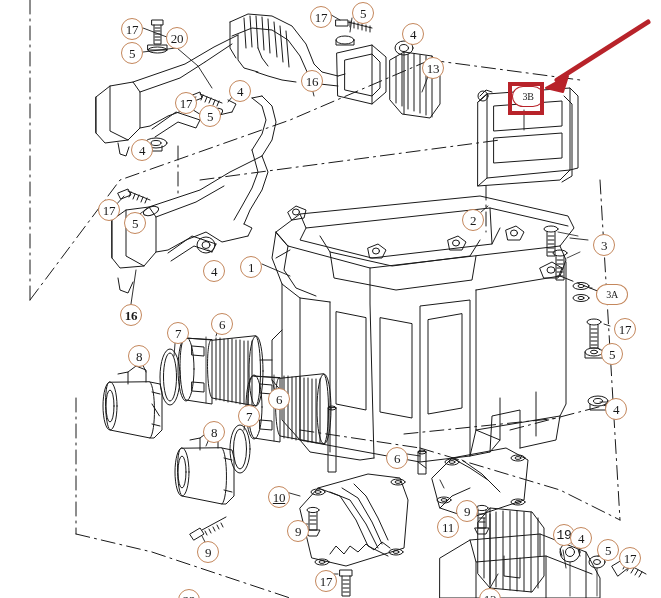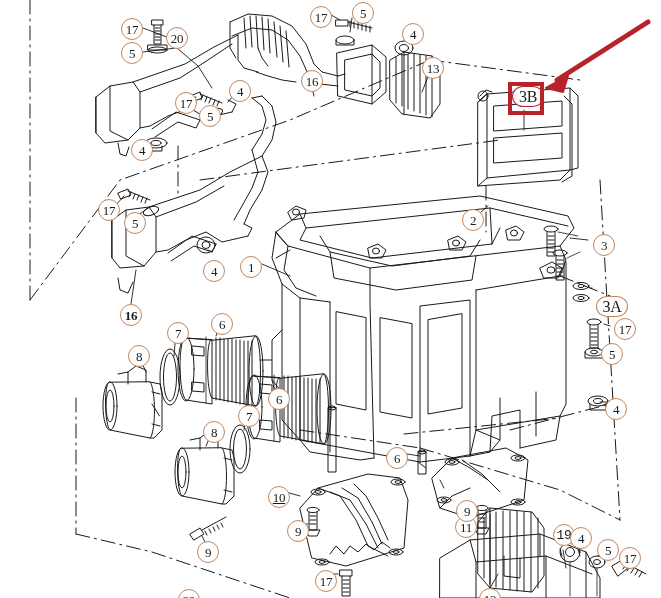--- a/index.html
+++ b/index.html
@@ -25,21 +25,21 @@
     line-height:1;
     letter-spacing:-0.3px;
     text-align:center;
     white-space:nowrap;
     user-select:none;
   }
   .callout.round{
     width:22px;height:22px;border-radius:50%;
   }
   .callout.oval{
-    width:32px;height:21px;border-radius:11px/10.5px;font-size:16px;
+    width:32px;height:21px;border-radius:11px/10.5px;font-size:10px;
   }
   .callout.highlight{
     border-color:#b8232a;
   }
 
   
   .redbox{
     position:absolute;
     border:4px solid #b8232a;
     box-sizing:border-box;
@@ -521,34 +521,34 @@
       <div class="callout round" style="left: 199px; top: 105px;">5</div>
       <div class="callout round" style="left: 131px; top: 139px;">4</div>
       <div class="callout oval highlight" style="left: 512px; top: 86px;">3B</div>
       <div class="callout round" style="left: 98px; top: 199px;">17</div>
       <div class="callout round" style="left: 124px; top: 212px;">5</div>
       <div class="callout round" style="left: 120px; top: 304px; font-weight: bold;">16</div>
       <div class="callout round" style="left: 203px; top: 260px;">4</div>
       <div class="callout round" style="left: 240px; top: 256px;">1</div>
       <div class="callout round" style="left: 462px; top: 209px;">2</div>
       <div class="callout round" style="left: 593px; top: 234px;">3</div>
-      <div class="callout oval" style="left: 596px; top: 296px;">3A</div>
+      <div class="callout oval" style="left: 596px; top: 284px;">3A</div>
       <div class="callout round" style="left: 614px; top: 318px;">17</div>
       <div class="callout round" style="left: 601px; top: 343px;">5</div>
       <div class="callout round" style="left: 605px; top: 398px;">4</div>
       <div class="callout round" style="left: 167px; top: 322px;">7</div>
       <div class="callout round" style="left: 211px; top: 313px;">6</div>
       <div class="callout round" style="left: 128px; top: 345px;">8</div>
       <div class="callout round" style="left: 238px; top: 405px;">7</div>
       <div class="callout round" style="left: 268px; top: 388px;">6</div>
       <div class="callout round" style="left: 203px; top: 421px;">8</div>
       <div class="callout round" style="left: 197px; top: 541px;">9</div>
       <div class="callout round" style="left: 178px; top: 589px;">22</div>
       <div class="callout round" style="left: 386px; top: 447px;">6</div>
-      <div class="callout round" style="left: 437px; top: 516px; margin-left: 18px;">11</div>
+      <div class="callout round" style="left: 437px; top: 516px;">11</div>
       <div class="callout round" style="left: 456px; top: 500px;">9</div>
       <div class="callout round" style="left: 268px; top: 486px; text-decoration: underline;">10</div>
       <div class="callout round" style="left: 287px; top: 520px;">9</div>
       <div class="callout round" style="left: 315px; top: 570px;">17</div>
       <div class="callout round" style="left: 479px; top: 588px;">13</div>
       <div class="callout round" style="left: 553px; top: 524px; font-family: Liberation Mono, monospace;">19</div>
       <div class="callout round" style="left: 570px; top: 527px;">4</div>
       <div class="callout round" style="left: 597px; top: 539px;">5</div>
       <div class="callout round" style="left: 619px; top: 547px;">17</div>
     </div>

